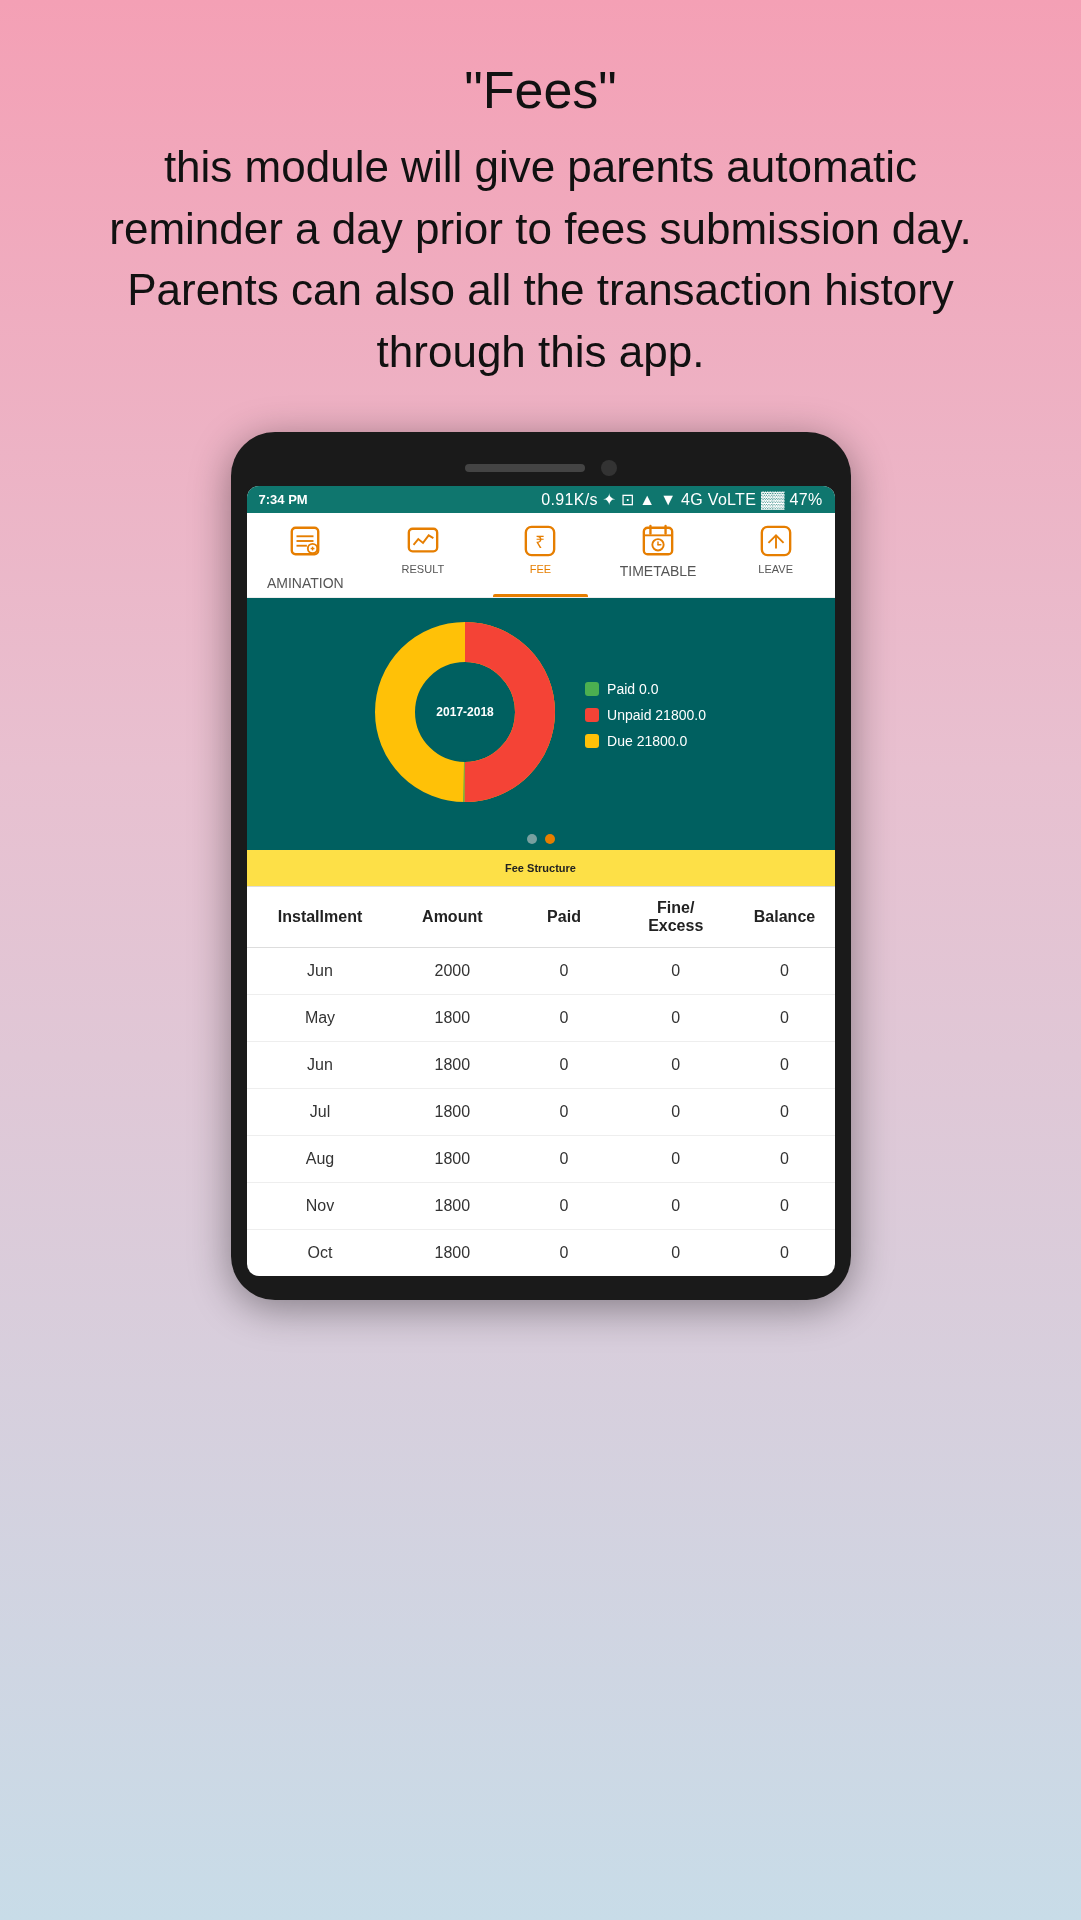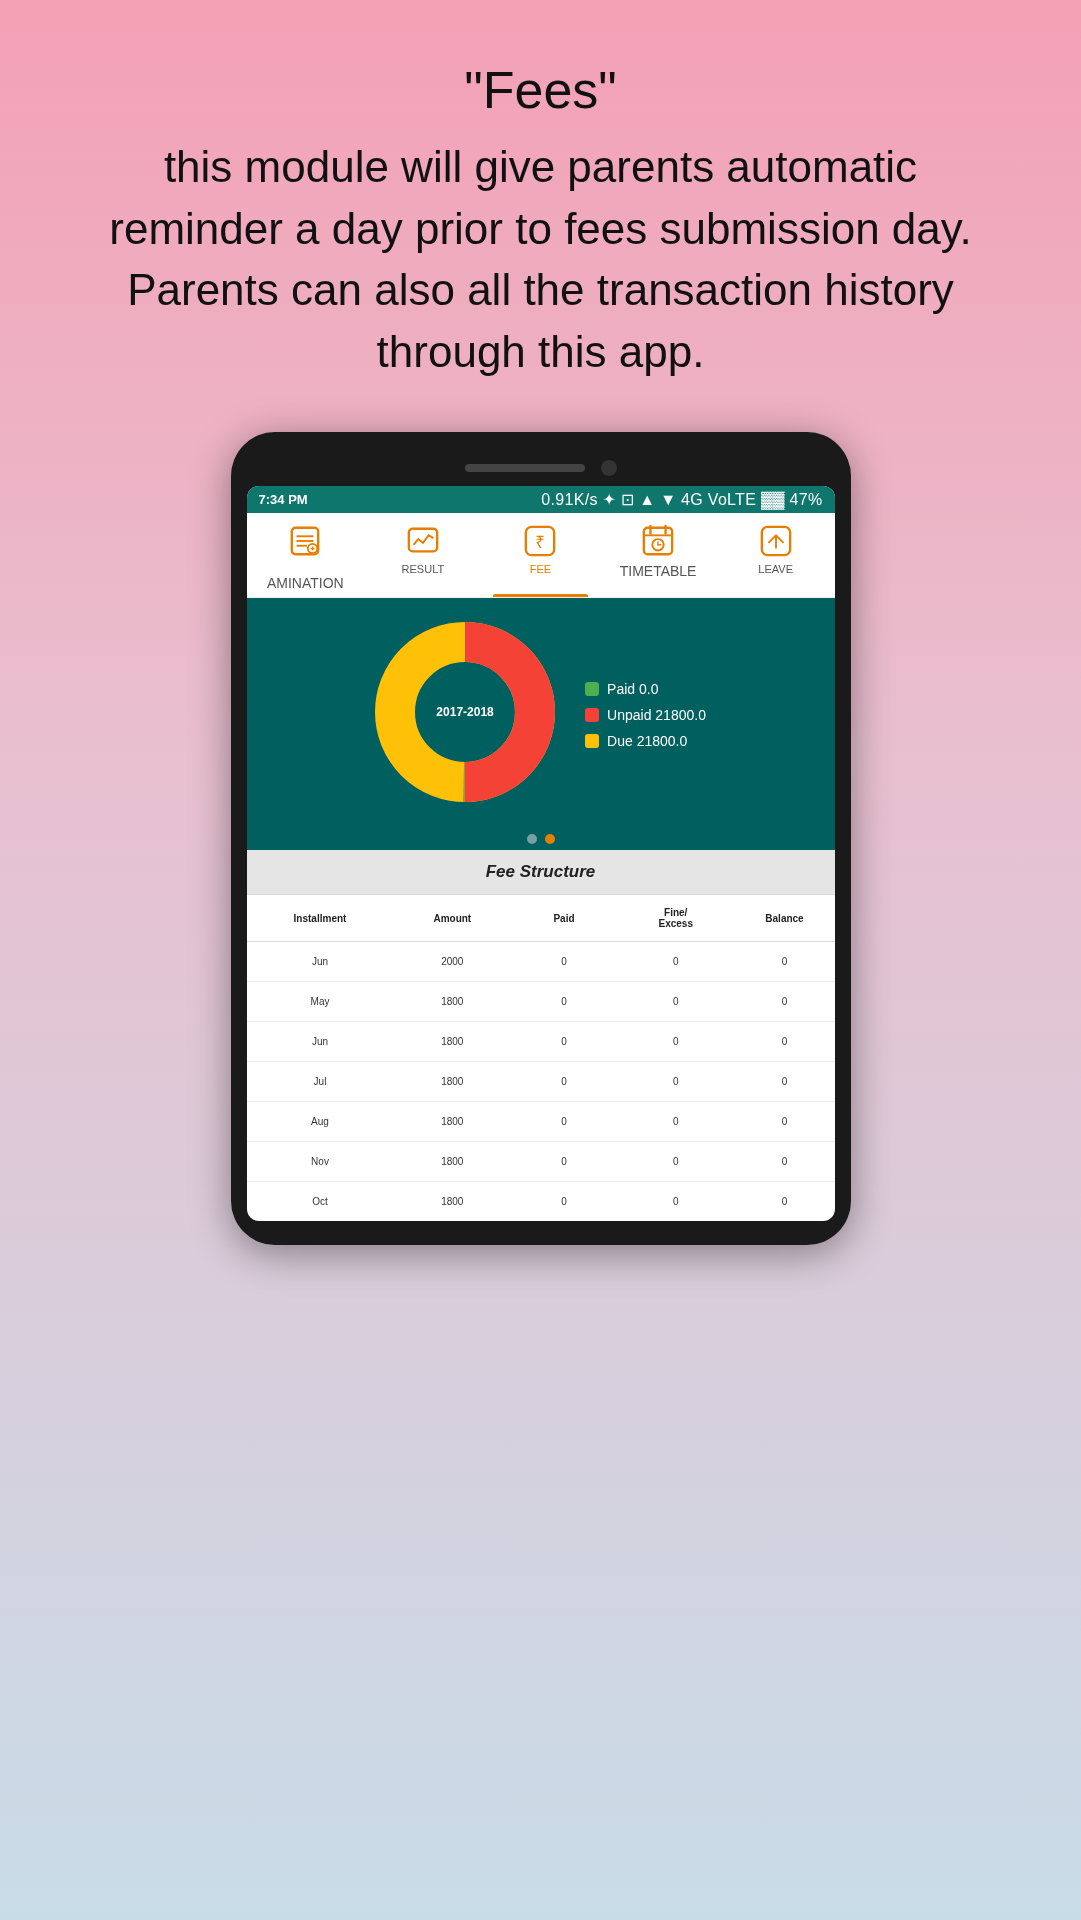--- a/index.html
+++ b/index.html
@@ -197,34 +197,33 @@
     .dot-ind {
       width: 10px;
       height: 10px;
       border-radius: 50%;
     }
 
     .dot-ind.inactive { background: #78a0a0; }
     .dot-ind.active-dot { background: #e67e00; }
 
     .fee-structure-section {
-      background: #e5e5e5;
+      background: #fde047;
       padding: 12px;
       text-align: center;
-      font-size: 17px;
+      font-size: 11px;
       font-weight: bold;
       color: #222;
       border-bottom: 1px solid #ddd;
-      font-style: italic;
     }
 
     .fee-table {
       width: 100%;
       border-collapse: collapse;
-      font-size: 10px;
+      font-size: 16px;
     }
 
     .fee-table th {
       padding: 12px 6px;
       font-weight: bold;
       color: #222;
       border-bottom: 1px solid #ddd;
       text-align: center;
     }
 

